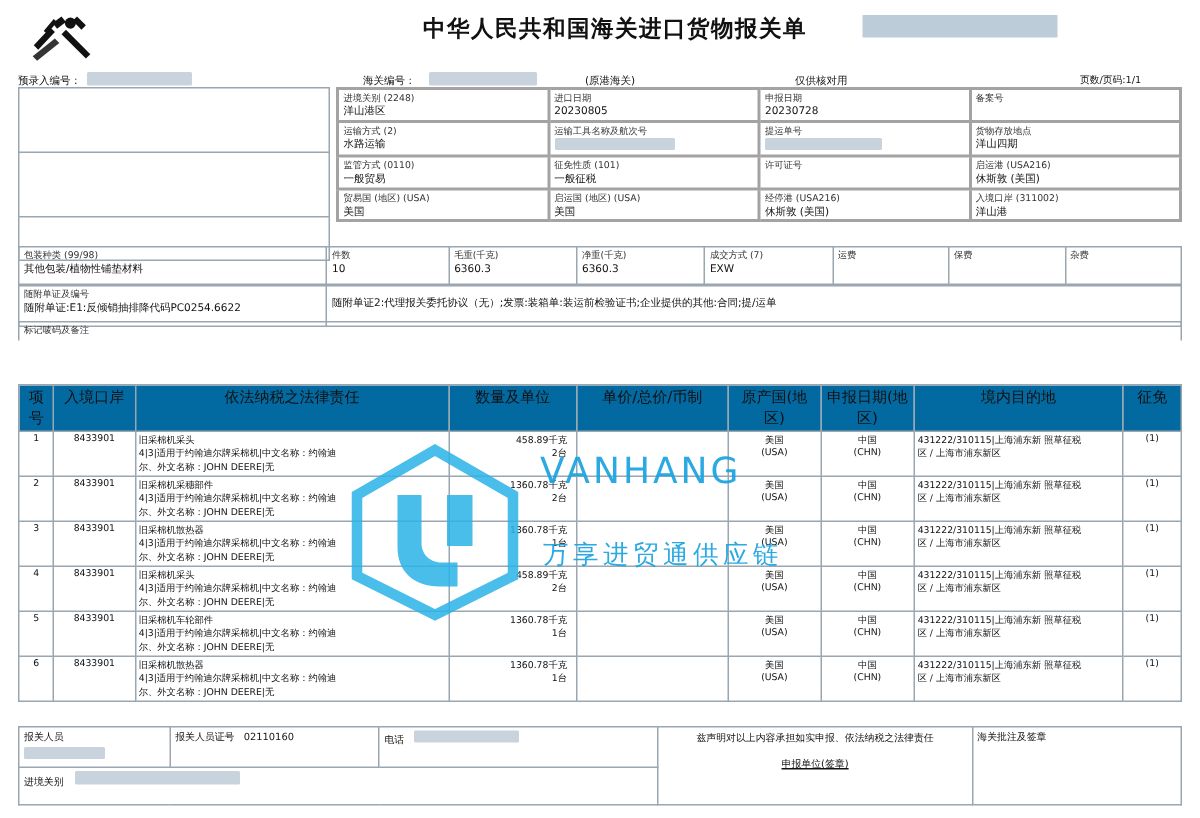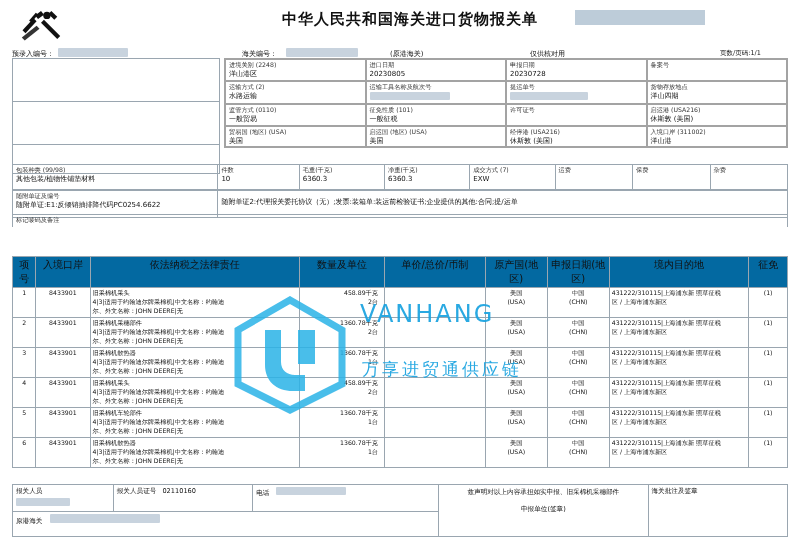--- a/index.html
+++ b/index.html
@@ -399,30 +399,30 @@
       </td>
       <td style="width:18%">
         <span>报关人员证号</span>
         <span style="margin-left:4px;">02110160</span>
       </td>
       <td style="width:24%">
         <span>电话</span>
         <span class="redact" style="width:70px;height:8px;display:inline-block;margin-left:4px;"></span>
       </td>
       <td rowspan="2" style="width:27%;text-align:center;vertical-align:top;padding-top:3px;">
-        <div>兹声明对以上内容承担如实申报、旧采棉机采穗部件</div>
-        <div style="margin-top:8px;">申报单位(签章)</div>
+        <div>兹声明对以上内容承担如实申报、依法纳税之法律责任</div>
+        <div style="margin-top:8px;text-decoration:underline;">申报单位(签章)</div>
       </td>
       <td rowspan="2" style="width:18%;">
         <div>海关批注及签章</div>
       </td>
     </tr>
     <tr>
       <td colspan="3" style="height:20px;">
-        <span>原港海关</span>
+        <span>进境关别</span>
         <span class="redact" style="width:110px;height:9px;display:inline-block;margin-left:6px;"></span>
       </td>
     </tr>
   </tbody>
     </table>
 
   <div class="wm">
     <svg width="130" height="118" viewBox="0 0 130 118">
       <g opacity="0.92">
         <polygon points="60,4 112,34 112,88 60,114 8,88 8,34" fill="none" stroke="#2bb3e8" stroke-width="7"></polygon>

